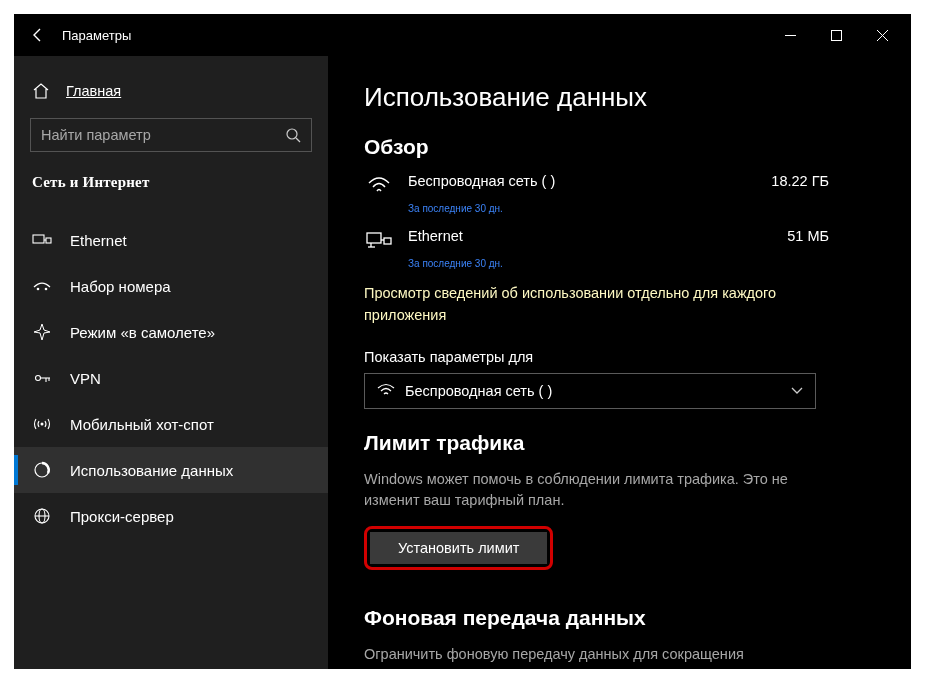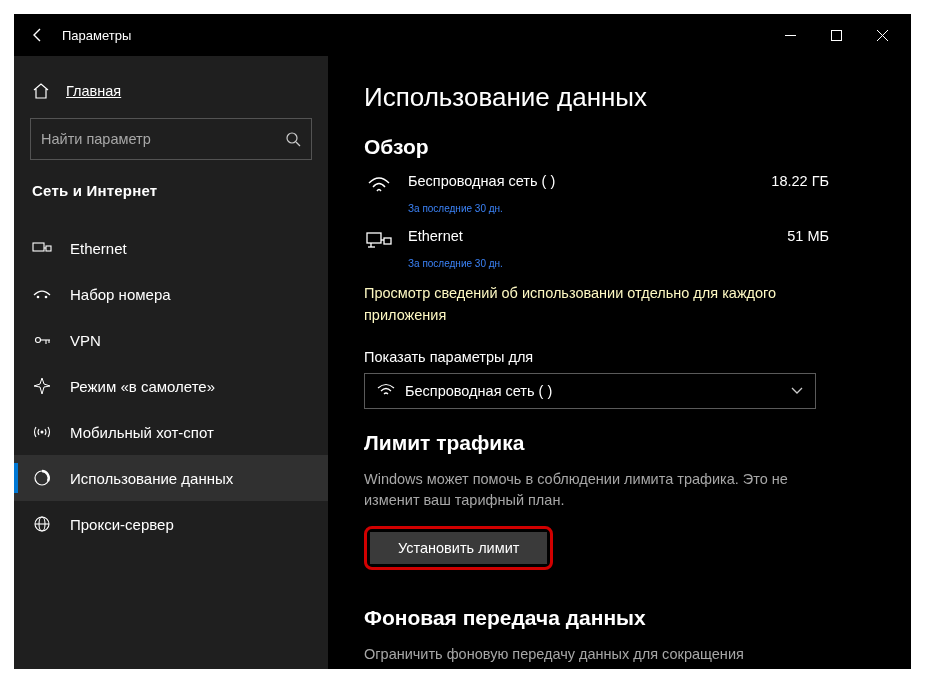--- a/index.html
+++ b/index.html
@@ -9,25 +9,25 @@
   .titlebar { display: flex; align-items: center; height: 42px; padding: 16px 6px; }
   .back-btn { width: 36px; height: 36px; display: flex; align-items: center; justify-content: center; font-size: 17px; color: #fff; }
   .title { font-size: 13px; margin-left: 6px; }
   .win-controls { margin-left: auto; display: flex; }
   .win-btn { width: 46px; height: 32px; display: flex; align-items: center; justify-content: center; color: #fff; }
   .win-btn svg { stroke: #fff; fill: none; }
   .body { display: flex; flex: 1; overflow: hidden; }
   .sidebar { width: 314px; background: #1f1f1f; display: flex; flex-direction: column; padding-top: 18px; }
   .home { display: flex; align-items: center; padding: 8px 18px 18px; gap: 16px; text-decoration: underline; }
   .home .label { font-size: 14.5px; }
-  .search { margin: 0 16px 22px; height: 42px; border: 1px solid #535353; background: #1f1f1f; display: flex; align-items: center; padding: 0 10px; }
+  .search { margin: 0 16px 22px; height: 34px; border: 1px solid #535353; background: #1f1f1f; display: flex; align-items: center; padding: 0 10px; }
   .search input { flex: 1; background: transparent; border: none; color: #b8b8b8; font-size: 14.5px; outline: none; }
   .search input::placeholder { color: #a8a8a8; }
   .search .search-icon { color: #ccc; }
-  .category { padding: 0 18px 12px; font-size: 15px; font-weight: 600; letter-spacing: .2px; }
+  .category { padding: 0 18px 12px; font-size: 15px; font-weight: 600; letter-spacing: .2px; font-family: Liberation Serif, serif; }
   .nav { display: flex; flex-direction: column; margin-top: 14px; }
   .nav-item { display: flex; align-items: center; height: 46px; padding: 0 18px; gap: 18px; font-size: 15px; position: relative; cursor: default; }
   .nav-item.active { background: #303030; }
   .nav-item.active::before { content: ""; position: absolute; left: 0; top: 8px; bottom: 8px; width: 4px; background: #0078d4; }
   .nav-item .icon { width: 20px; text-align: center; }
   .content { flex: 1; background: #000; padding: 26px 36px 0; overflow-y: auto; position: relative; }
   .page-title { font-size: 26px; font-weight: 400; margin-bottom: 22px; }
   .section-title { font-size: 21px; font-weight: 700; margin: 12px 0 14px; }
   .usage-row { display: flex; align-items: flex-start; gap: 14px; margin-bottom: 14px; }
   .usage-row .usage-icon { width: 30px; display:flex; justify-content:center; padding-top:2px;}
@@ -115,36 +115,36 @@
                 <svg class="ico" width="20" height="14" viewBox="0 0 20 14">
                   <path d="M2 8 Q10 0 18 8" stroke="#fff" stroke-width="1.2" fill="none"></path>
                   <circle cx="6" cy="10" r="1.3" fill="#fff"></circle>
                   <circle cx="14" cy="10" r="1.3" fill="#fff"></circle>
                 </svg>
               </span>
           <span>Набор номера</span>
         </div>
         <div class="nav-item">
           <span class="icon">
+                <svg class="ico" width="20" height="18" viewBox="0 0 20 18">
+                  <path d="M10 1 L12 7 L18 9 L12 10 L10 17 L8 10 L2 9 L8 7 Z" stroke="#fff" stroke-width="1" fill="none"></path>
+                </svg>
+              </span>
+          <span>Режим «в самолете»</span>
+        </div>
+        <div class="nav-item">
+          <span class="icon">
                 <svg class="ico" width="20" height="14" viewBox="0 0 20 14">
                   <circle cx="6" cy="7" r="2.5" stroke="#fff" stroke-width="1.1" fill="none"></circle>
                   <line x1="8.5" y1="7" x2="18" y2="7" stroke="#fff" stroke-width="1.1"></line>
                   <line x1="14" y1="7" x2="14" y2="11" stroke="#fff" stroke-width="1.1"></line>
                   <line x1="17" y1="7" x2="17" y2="10" stroke="#fff" stroke-width="1.1"></line>
                 </svg>
               </span>
           <span>VPN</span>
-        </div>
-        <div class="nav-item">
-          <span class="icon">
-                <svg class="ico" width="20" height="18" viewBox="0 0 20 18">
-                  <path d="M10 1 L12 7 L18 9 L12 10 L10 17 L8 10 L2 9 L8 7 Z" stroke="#fff" stroke-width="1" fill="none"></path>
-                </svg>
-              </span>
-          <span>Режим «в самолете»</span>
         </div>
         <div class="nav-item">
           <span class="icon">
                 <svg class="ico" width="20" height="18" viewBox="0 0 20 18">
                   <path d="M4 4 Q1 9 4 14 M7 6 Q5 9 7 12 M16 4 Q19 9 16 14 M13 6 Q15 9 13 12" stroke="#fff" stroke-width="1.1" fill="none"></path>
                   <circle cx="10" cy="9" r="1.5" fill="#fff"></circle>
                 </svg>
               </span>
           <span>Мобильный хот-спот</span>
         </div>

